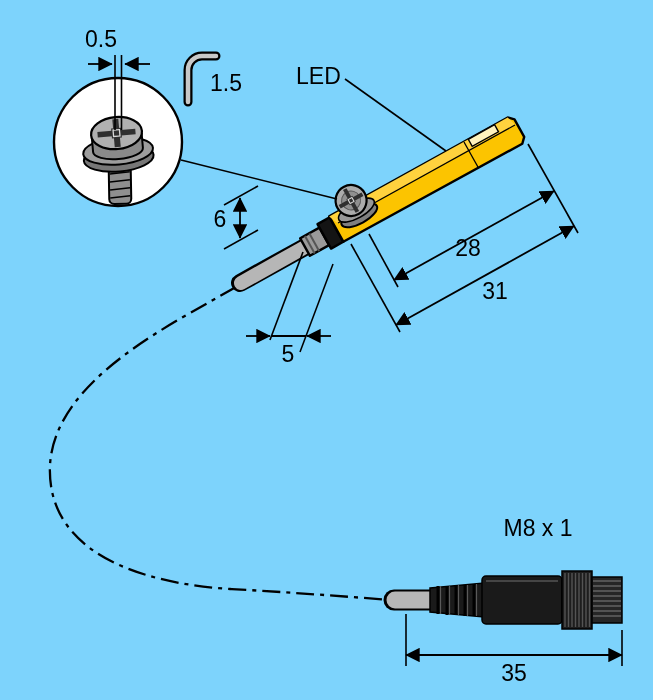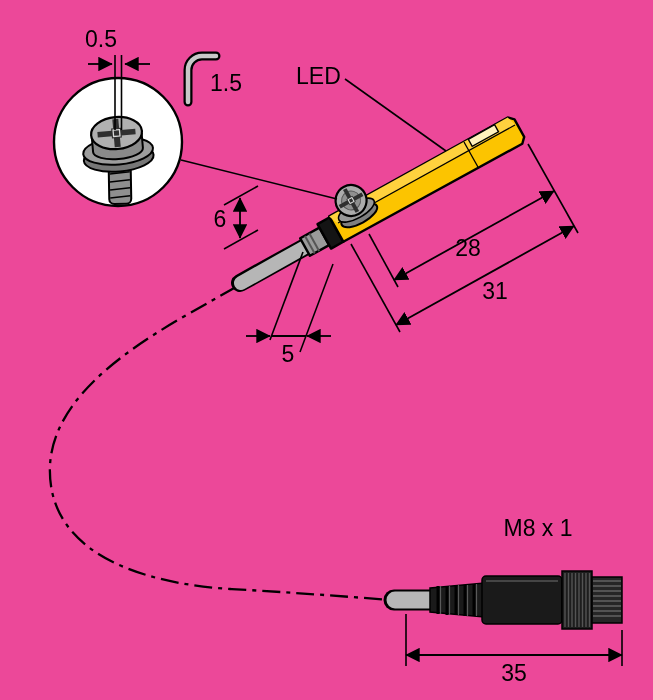--- a/index.html
+++ b/index.html
@@ -1,16 +1,16 @@
 <!DOCTYPE html>
 <html><head>
 <meta charset="utf-8">
 <style>
   html,body{margin:0;padding:0;background:#ffffff;}
-  .page{width:653px;height:700px;background:#ec4899;position:relative;overflow:hidden;}
+  .page{width:653px;height:700px;background:#7dd3fc;position:relative;overflow:hidden;}
   svg{display:block;}
   text{font-family:"Liberation Sans", sans-serif;font-size:23px;fill:#000;}
   .dim-line{stroke:#000;stroke-width:1.8;fill:none;}
   .ext-line{stroke:#000;stroke-width:1.6;fill:none;}
   .leader{stroke:#000;stroke-width:1.6;fill:none;}
   .outline{stroke:#000;stroke-width:2.4;stroke-linejoin:round;}
 </style>
 </head>
 <body>
 

